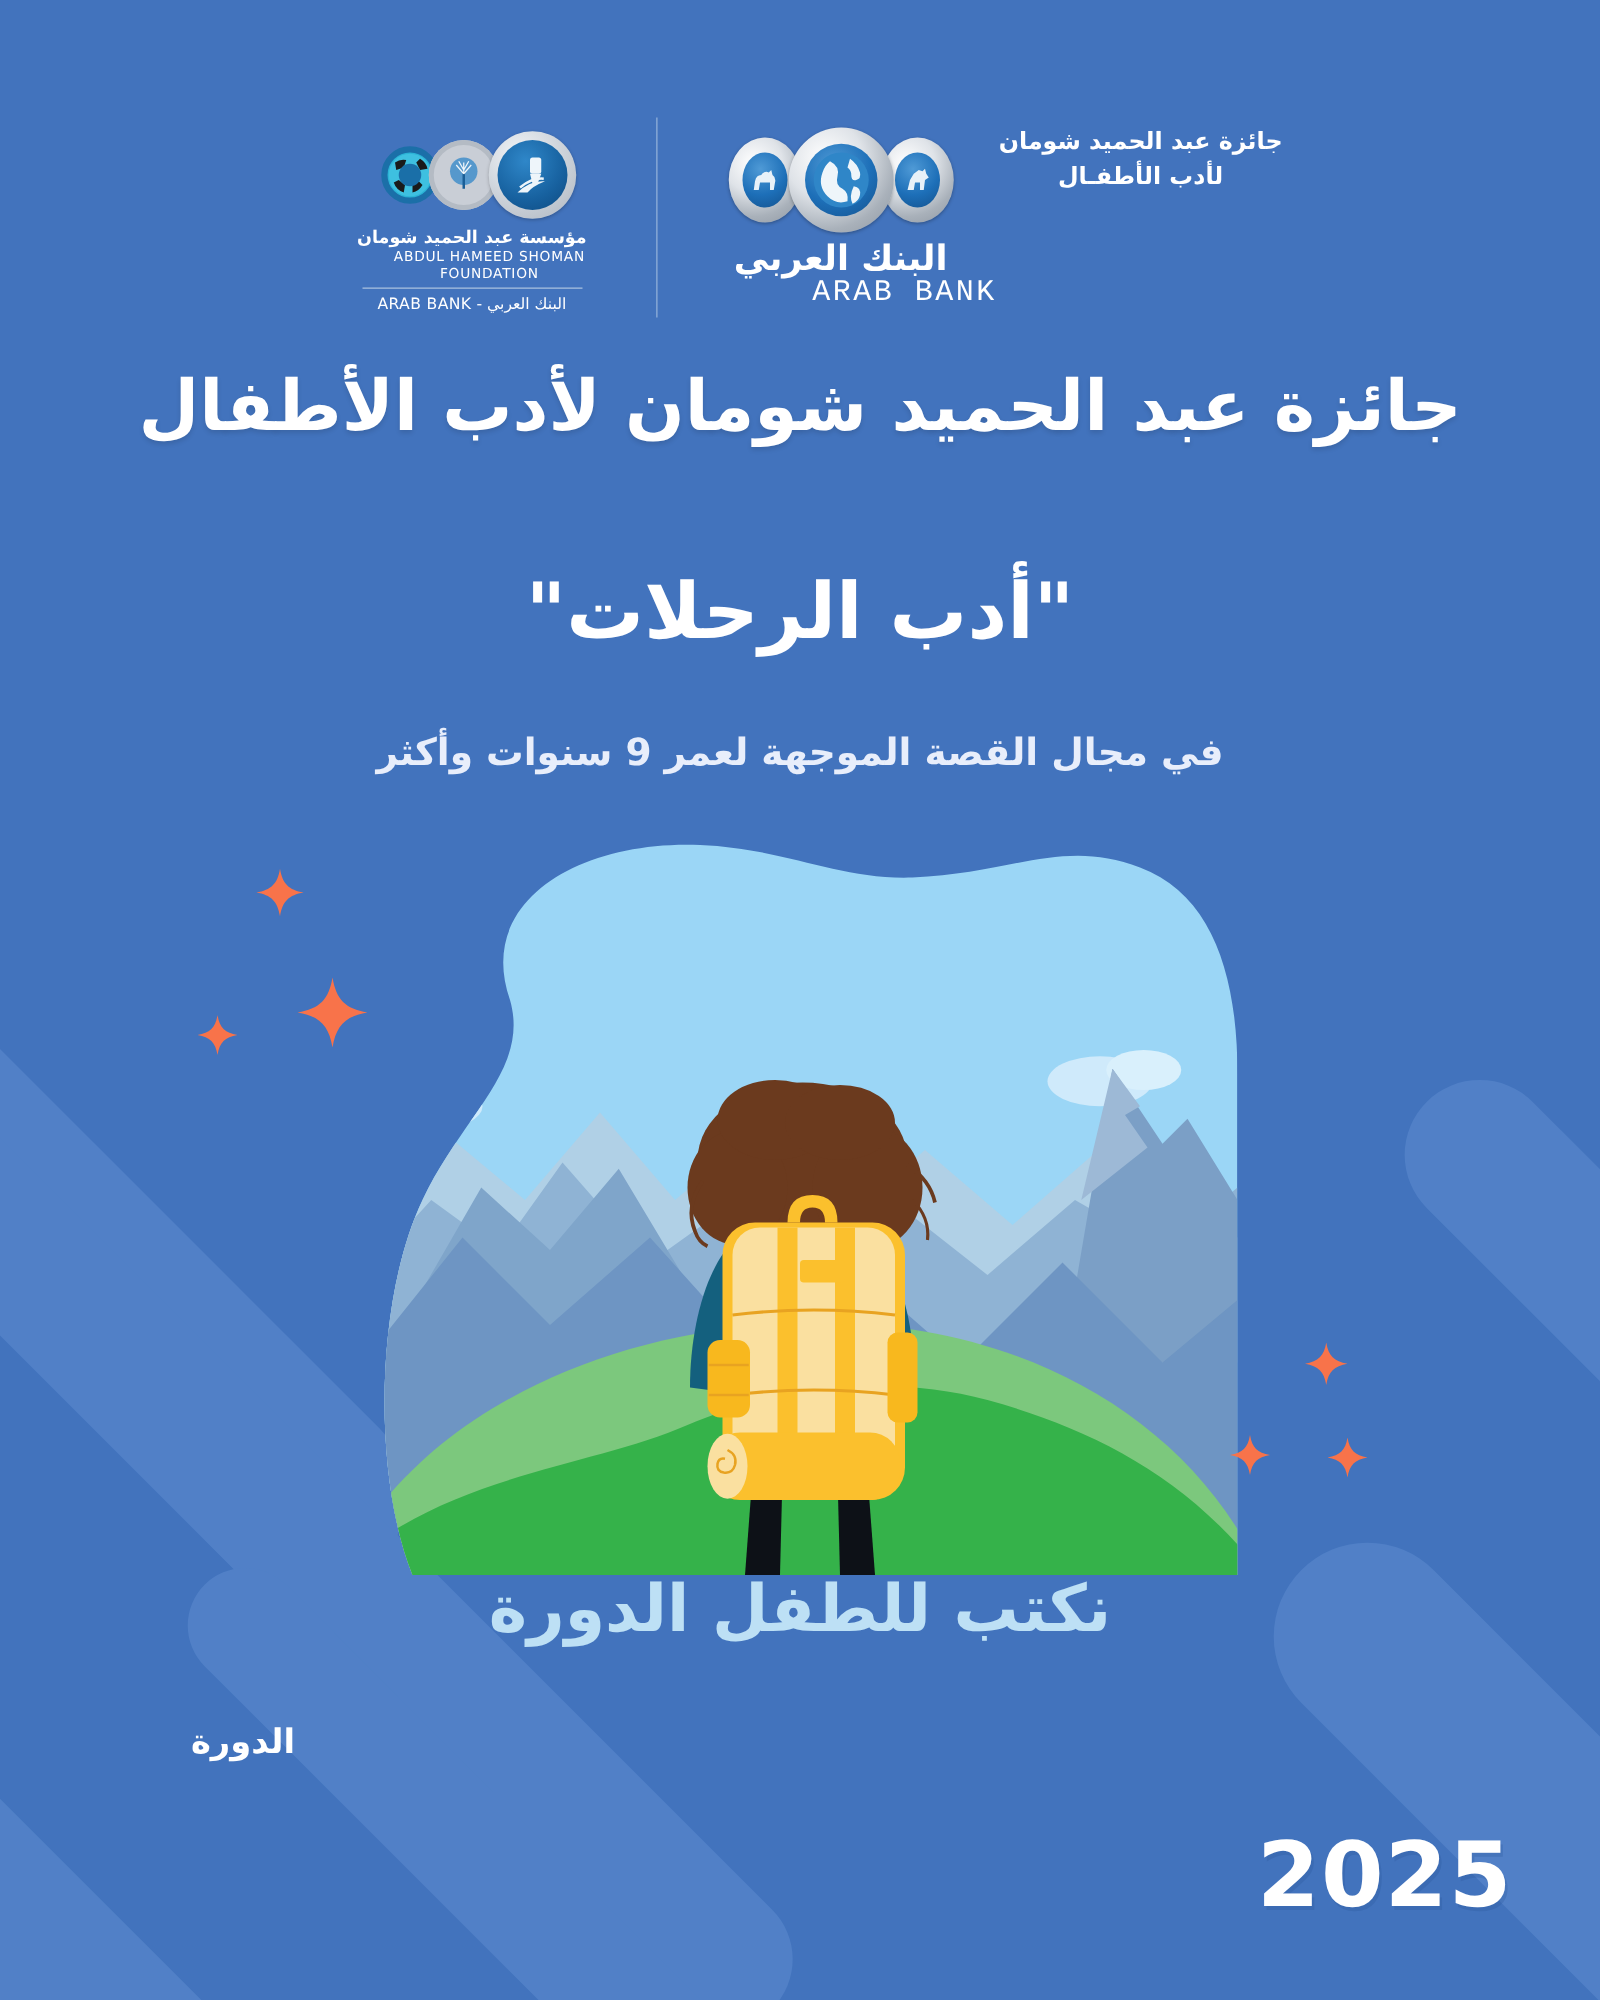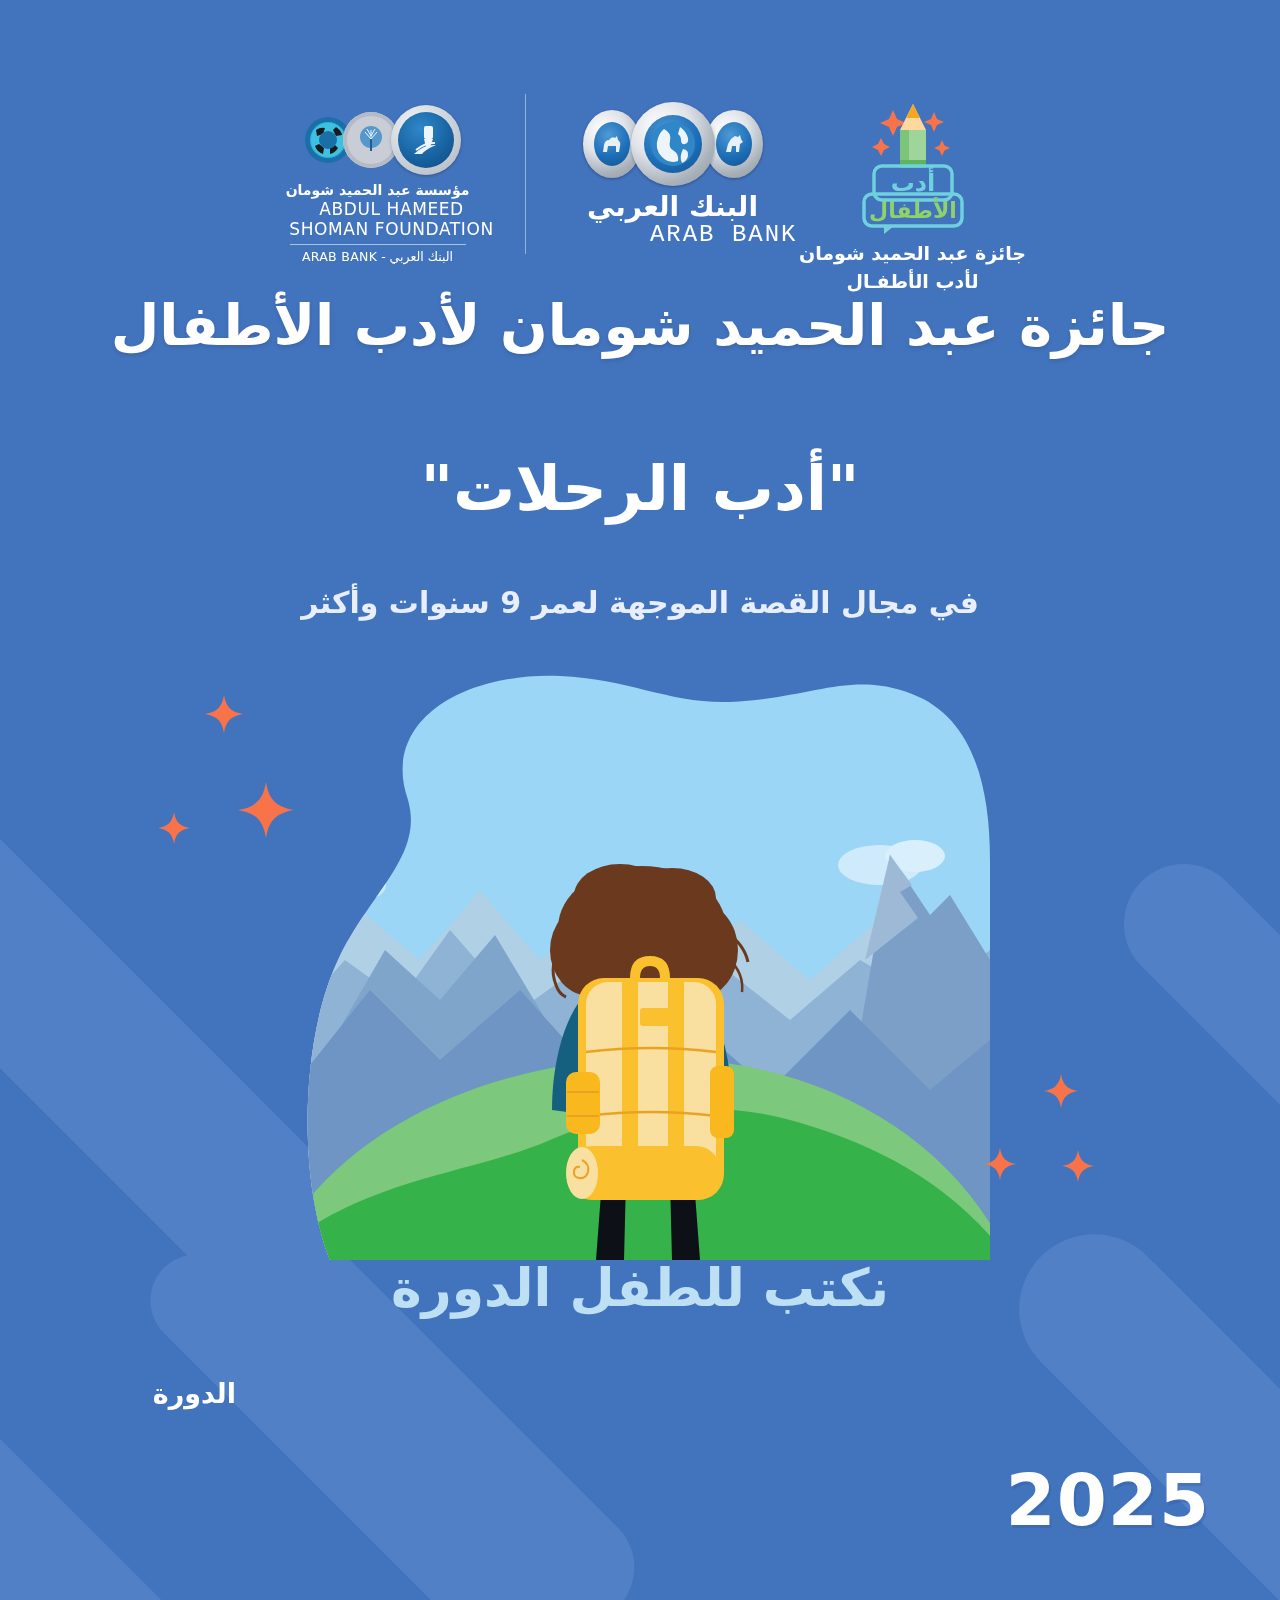--- a/index.html
+++ b/index.html
@@ -82,21 +82,21 @@
   .sh-c3 { width:70px; height:70px; margin-right:-10px; z-index:3;
            background:radial-gradient(circle at 35% 28%, #f2f4f7 0%, #cfd5dc 48%, #aeb6c0 100%);
            box-shadow:0 1px 3px rgba(0,0,0,.25); }
   .sh-c3 .core {
     width:56px; height:56px; border-radius:50%;
     background:radial-gradient(circle at 40% 30%, #2f87c9 0%, #17619f 60%, #0f4madd 100%);
     background:radial-gradient(circle at 40% 30%, #2f87c9 0%, #17619f 60%, #0e4a80 100%);
     display:flex; align-items:center; justify-content:center;
   }
   .sh-ar { color:#fff; font-size:14px; font-weight:bold; margin-top:6px; letter-spacing:1.5px; }
-  .sh-en { color:#fff; font-size:17px; letter-spacing:.6px; margin-top:1px;margin-left:28px; }
+  .sh-en { color:#fff; font-size:11px; letter-spacing:.6px; margin-top:1px;margin-left:28px; }
   .sh-rule { width:176px; height:1px; background:#a9c2e0; margin:5px auto 4px; }
   .sh-sub { color:#fff; font-size:12.5px; letter-spacing:.3px; }
 
   
   #main-title {
     position:absolute; top:292px; left:0; right:0; z-index:5;
     text-align:center; color:#ffffff;
     font-size:56px; font-weight:bold; line-height:1.2;
     text-shadow:0 2px 4px rgba(0,0,0,.12);
   }
@@ -156,42 +156,20 @@
   <div class="stripe s2"></div>
   <div class="stripe s3"></div>
   <div class="stripe s4"></div>
   <div class="stripe s5"></div>
   <div class="stripe s6"></div>
 </div>
 
 <div id="header-logos">
 
   <div id="award-logo-block">
-    <div class="award-mark">
-      <svg viewBox="0 0 150 140" width="150" height="140">
-
-        <path d="M55 16 l4 9 9 4 -9 4 -4 9 -4 -9 -9 -4 9 -4z" fill="#f8734a"></path>
-        <path d="M96 18 l3 7 7 3 -7 3 -3 7 -3 -7 -7 -3 7 -3z" fill="#f8734a"></path>
-        <path d="M43 44 l3 6 6 3 -6 3 -3 6 -3 -6 -6 -3 6 -3z" fill="#f8734a"></path>
-        <path d="M104 46 l2.5 5.5 5.5 2.5 -5.5 2.5 -2.5 5.5 -2.5 -5.5 -5.5 -2.5 5.5 -2.5z" fill="#f8734a"></path>
-
-        <path d="M75 10 L88 36 L62 36 Z" fill="#fdd9a0"></path>
-        <path d="M75 10 L82 24 L68 24 Z" fill="#f6a623"></path>
-        <rect x="62" y="36" width="26" height="34" fill="#9fd49a"></rect>
-        <rect x="62" y="36" width="9" height="34" fill="#7cc47a"></rect>
-        <rect x="62" y="66" width="26" height="8" fill="#5eb35f"></rect>
-
-        <rect x="36" y="72" width="78" height="34" rx="8" fill="none" stroke="#6fd0de" stroke-width="3.5"></rect>
-        <text x="75" y="97" text-anchor="middle" fill="#6fd0de" font-size="24" font-weight="bold" font-family="DejaVu Sans, sans-serif">أدب</text>
-
-        <rect x="26" y="100" width="98" height="32" rx="8" fill="none" stroke="#6fd0de" stroke-width="3.5"></rect>
-        <text x="75" y="124" text-anchor="middle" fill="#8fd16a" font-size="22" font-weight="bold" font-family="DejaVu Sans, sans-serif">الأطفال</text>
-        <path d="M46 132 l0 8 10 -8z" fill="#6fd0de"></path>
-      </svg>
-    </div>
     <div class="award-caption">
       <div>جائزة عبد الحميد شومان</div>
       <div>لأدب الأطفـال</div>
     </div>
   </div>
 
   <div id="arab-bank-block">
     <div class="medallions">
       <div class="med small">
         <div class="med-inner">

